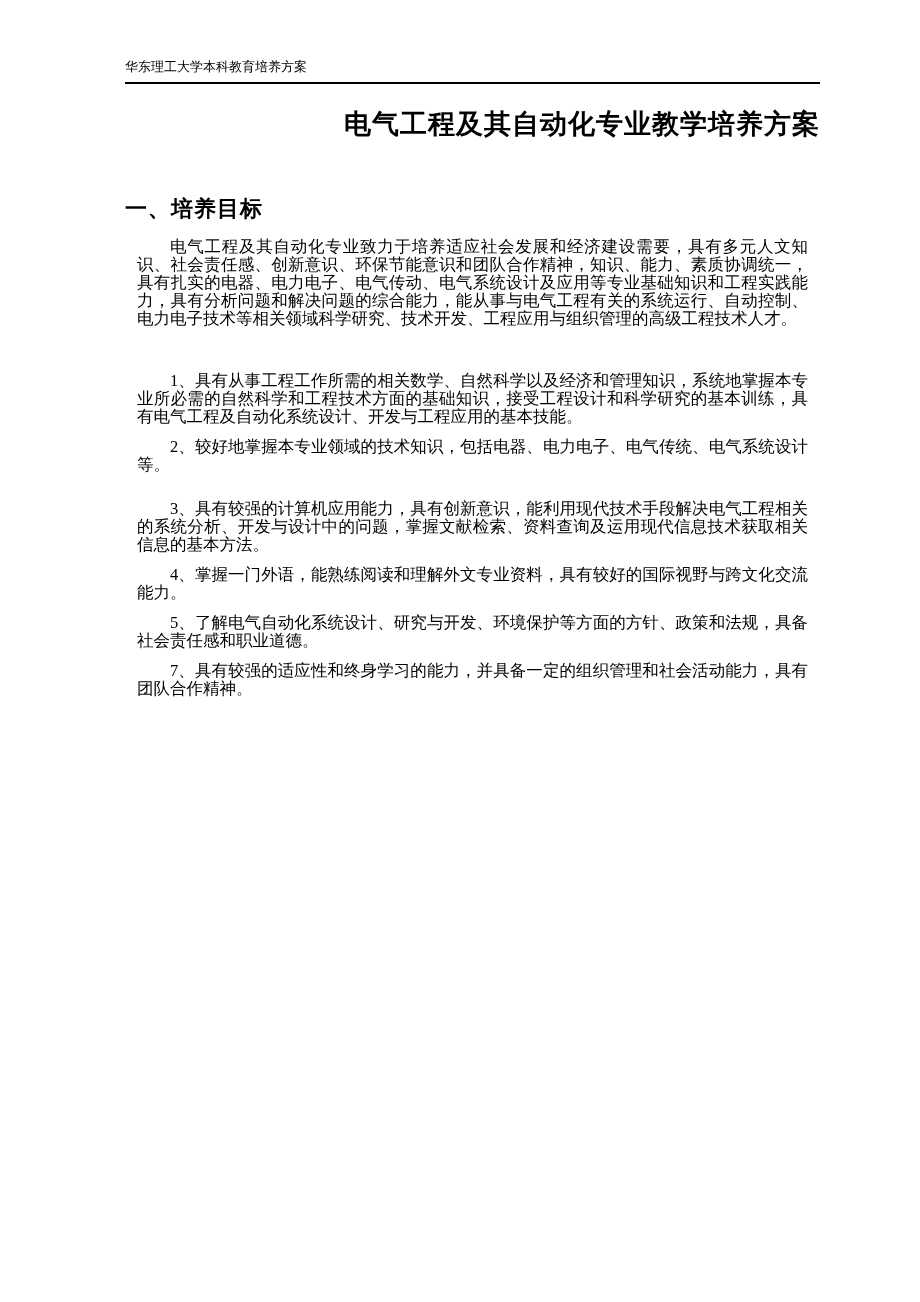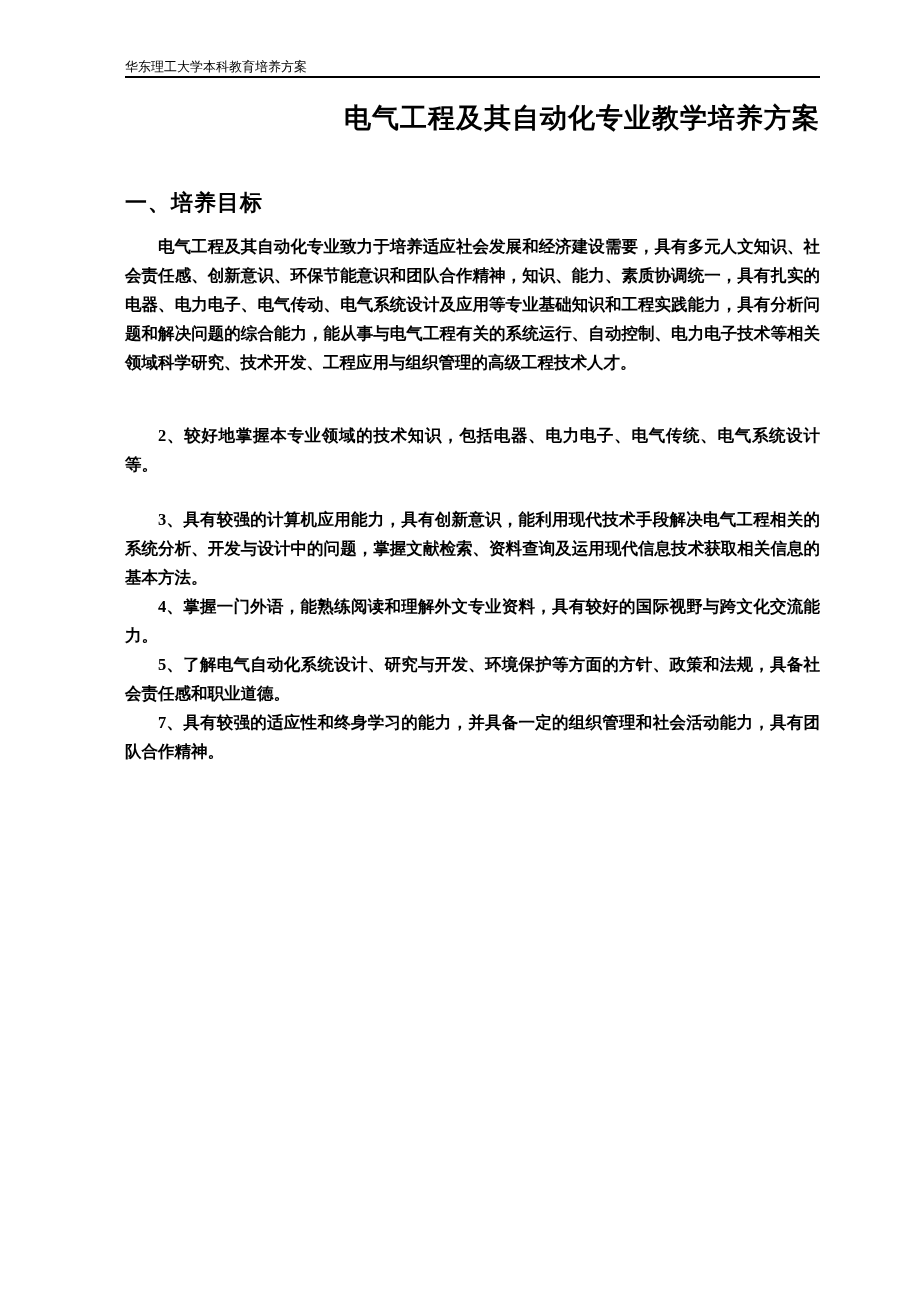--- a/index.html
+++ b/index.html
@@ -16,20 +16,21 @@
     box-sizing: border-box;
     padding: 58px 100px 0 125px;
     font-family: "Liberation Serif", "DejaVu Serif", serif;
     color: #000000;
     overflow: hidden;
   }
   .doc-header {
     font-size: 13px;
     font-family: "Liberation Serif", "DejaVu Serif", serif;
     color: #000000;
+    padding-bottom: 6px;
   }
   .header-rule {
     border: none;
     border-bottom: 2px solid #000000;
     height: 0;
     margin: 0 0 22px 0;
   }
   .doc-title {
     font-family: "Liberation Sans", "DejaVu Sans", sans-serif;
     font-size: 27px;
@@ -47,25 +48,24 @@
   }
   .section {
     margin-bottom: 44px;
   }
   .section.last {
     margin-top: 56px;
     margin-bottom: 0;
   }
   .para {
     font-size: 16.5px;
-    line-height: 29px;
+    line-height: 18px;
     text-indent: 2em;
     text-align: justify;
-    margin: 0;
-    font-weight: bold;
+    margin: 12px;
   }
   .para.gap-after {
     margin-bottom: 26px;
   }
 </style>
 </head>
 <body>
 
 <div class="page">
 
@@ -73,20 +73,21 @@
   <div class="header-rule"></div>
 
   <h1 class="doc-title">电气工程及其自动化专业教学培养方案</h1>
 
   <div class="section">
     <h2 class="section-heading">一、培养目标</h2>
     <p class="para">电气工程及其自动化专业致力于培养适应社会发展和经济建设需要，具有多元人文知识、社会责任感、创新意识、环保节能意识和团队合作精神，知识、能力、素质协调统一，具有扎实的电器、电力电子、电气传动、电气系统设计及应用等专业基础知识和工程实践能力，具有分析问题和解决问题的综合能力，能从事与电气工程有关的系统运行、自动控制、电力电子技术等相关领域科学研究、技术开发、工程应用与组织管理的高级工程技术人才。</p>
   </div>
 
   <div class="section">
+    <p class="para">1、具有从事工程工作所需的相关数学、自然科学以及经济和管理知识，系统地掌握本专业所必需的自然科学和工程技术方面的基础知识，接受工程设计和科学研究的基本训练，具有电气工程及自动化系统设计、开发与工程应用的基本技能。</p>
     <p class="para gap-after">2、较好地掌握本专业领域的技术知识，包括电器、电力电子、电气传统、电气系统设计等。</p>
     <p class="para">3、具有较强的计算机应用能力，具有创新意识，能利用现代技术手段解决电气工程相关的系统分析、开发与设计中的问题，掌握文献检索、资料查询及运用现代信息技术获取相关信息的基本方法。</p>
     <p class="para">4、掌握一门外语，能熟练阅读和理解外文专业资料，具有较好的国际视野与跨文化交流能力。</p>
     <p class="para">5、了解电气自动化系统设计、研究与开发、环境保护等方面的方针、政策和法规，具备社会责任感和职业道德。</p>
     <p class="para">7、具有较强的适应性和终身学习的能力，并具备一定的组织管理和社会活动能力，具有团队合作精神。</p>
   </div>
 
 
 </div>
 

